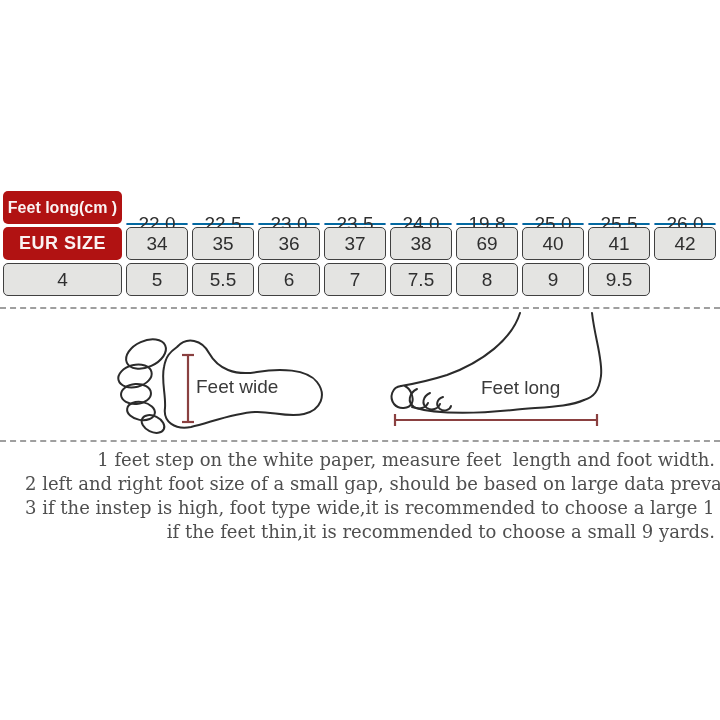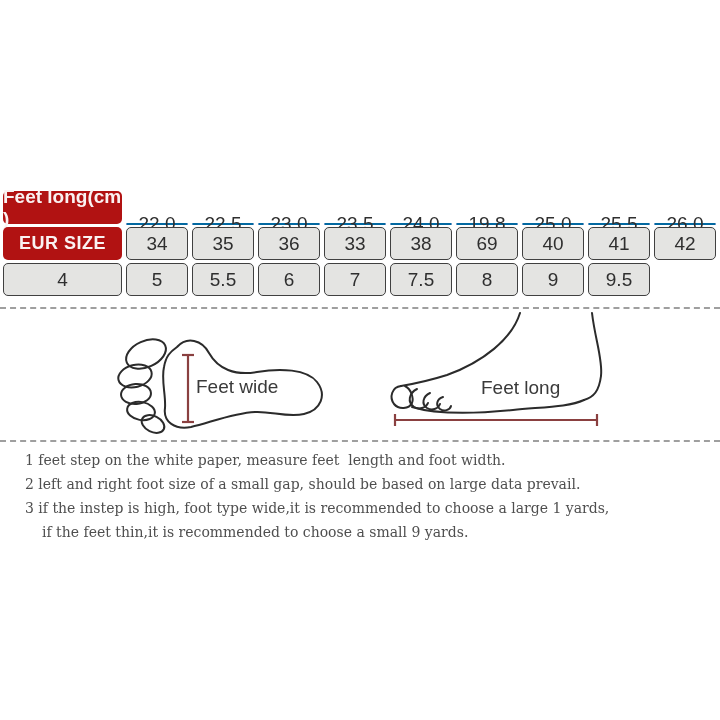--- a/index.html
+++ b/index.html
@@ -33,21 +33,21 @@
     font-size: 19px;
     color: #2f2f2f;
   }
   .cell-red {
     background: #b11212;
     color: #faf2f2;
     font-weight: bold;
     font-size: 18px;
     letter-spacing: 0.5px;
   }
-  .cell-red.small-label { font-size: 19px; letter-spacing: 0; }
+  .cell-red.small-label { font-size: 16px; letter-spacing: 0; }
   .cell-dark {
     background: #d946ef;
     border: 1px solid #0369a1;
     margin-top: 32px;
   }
   .cell-light {
     background: #e4e4e2;
     border: 1px solid #404040;
   }
 
@@ -73,23 +73,24 @@
     fill: #3a3a3a;
   }
 
   
   .instructions {
     position: absolute;
     top: 448px;
     left: 25px;
     width: 690px;
     font-family: "DejaVu Serif", "Liberation Serif", serif;
-    font-size: 14px;
+    font-size: 18px;
     line-height: 24px;
     color: #4f4f4f;
+    text-align: right;
   }
   .instructions p { margin: 0; white-space: pre; }
   .instructions p.indent { padding-left: 17px; }
 </style>
 </head>
 <body>
 
 <div class="page">
 
   <div class="size-table">
@@ -102,21 +103,21 @@
     <div class="cell cell-dark">24.0</div>
     <div class="cell cell-dark">19.8</div>
     <div class="cell cell-dark">25.0</div>
     <div class="cell cell-dark">25.5</div>
     <div class="cell cell-dark">26.0</div>
 
     <div class="cell cell-red">EUR SIZE</div>
     <div class="cell cell-light">34</div>
     <div class="cell cell-light">35</div>
     <div class="cell cell-light">36</div>
-    <div class="cell cell-light">33</div>
+    <div class="cell cell-light">37</div>
     <div class="cell cell-light">38</div>
     <div class="cell cell-light">69</div>
     <div class="cell cell-light">40</div>
     <div class="cell cell-light">41</div>
     <div class="cell cell-light">42</div>
 
     <div class="cell cell-light">4</div>
     <div class="cell cell-light">5</div>
     <div class="cell cell-light">5.5</div>
     <div class="cell cell-light">6</div>

